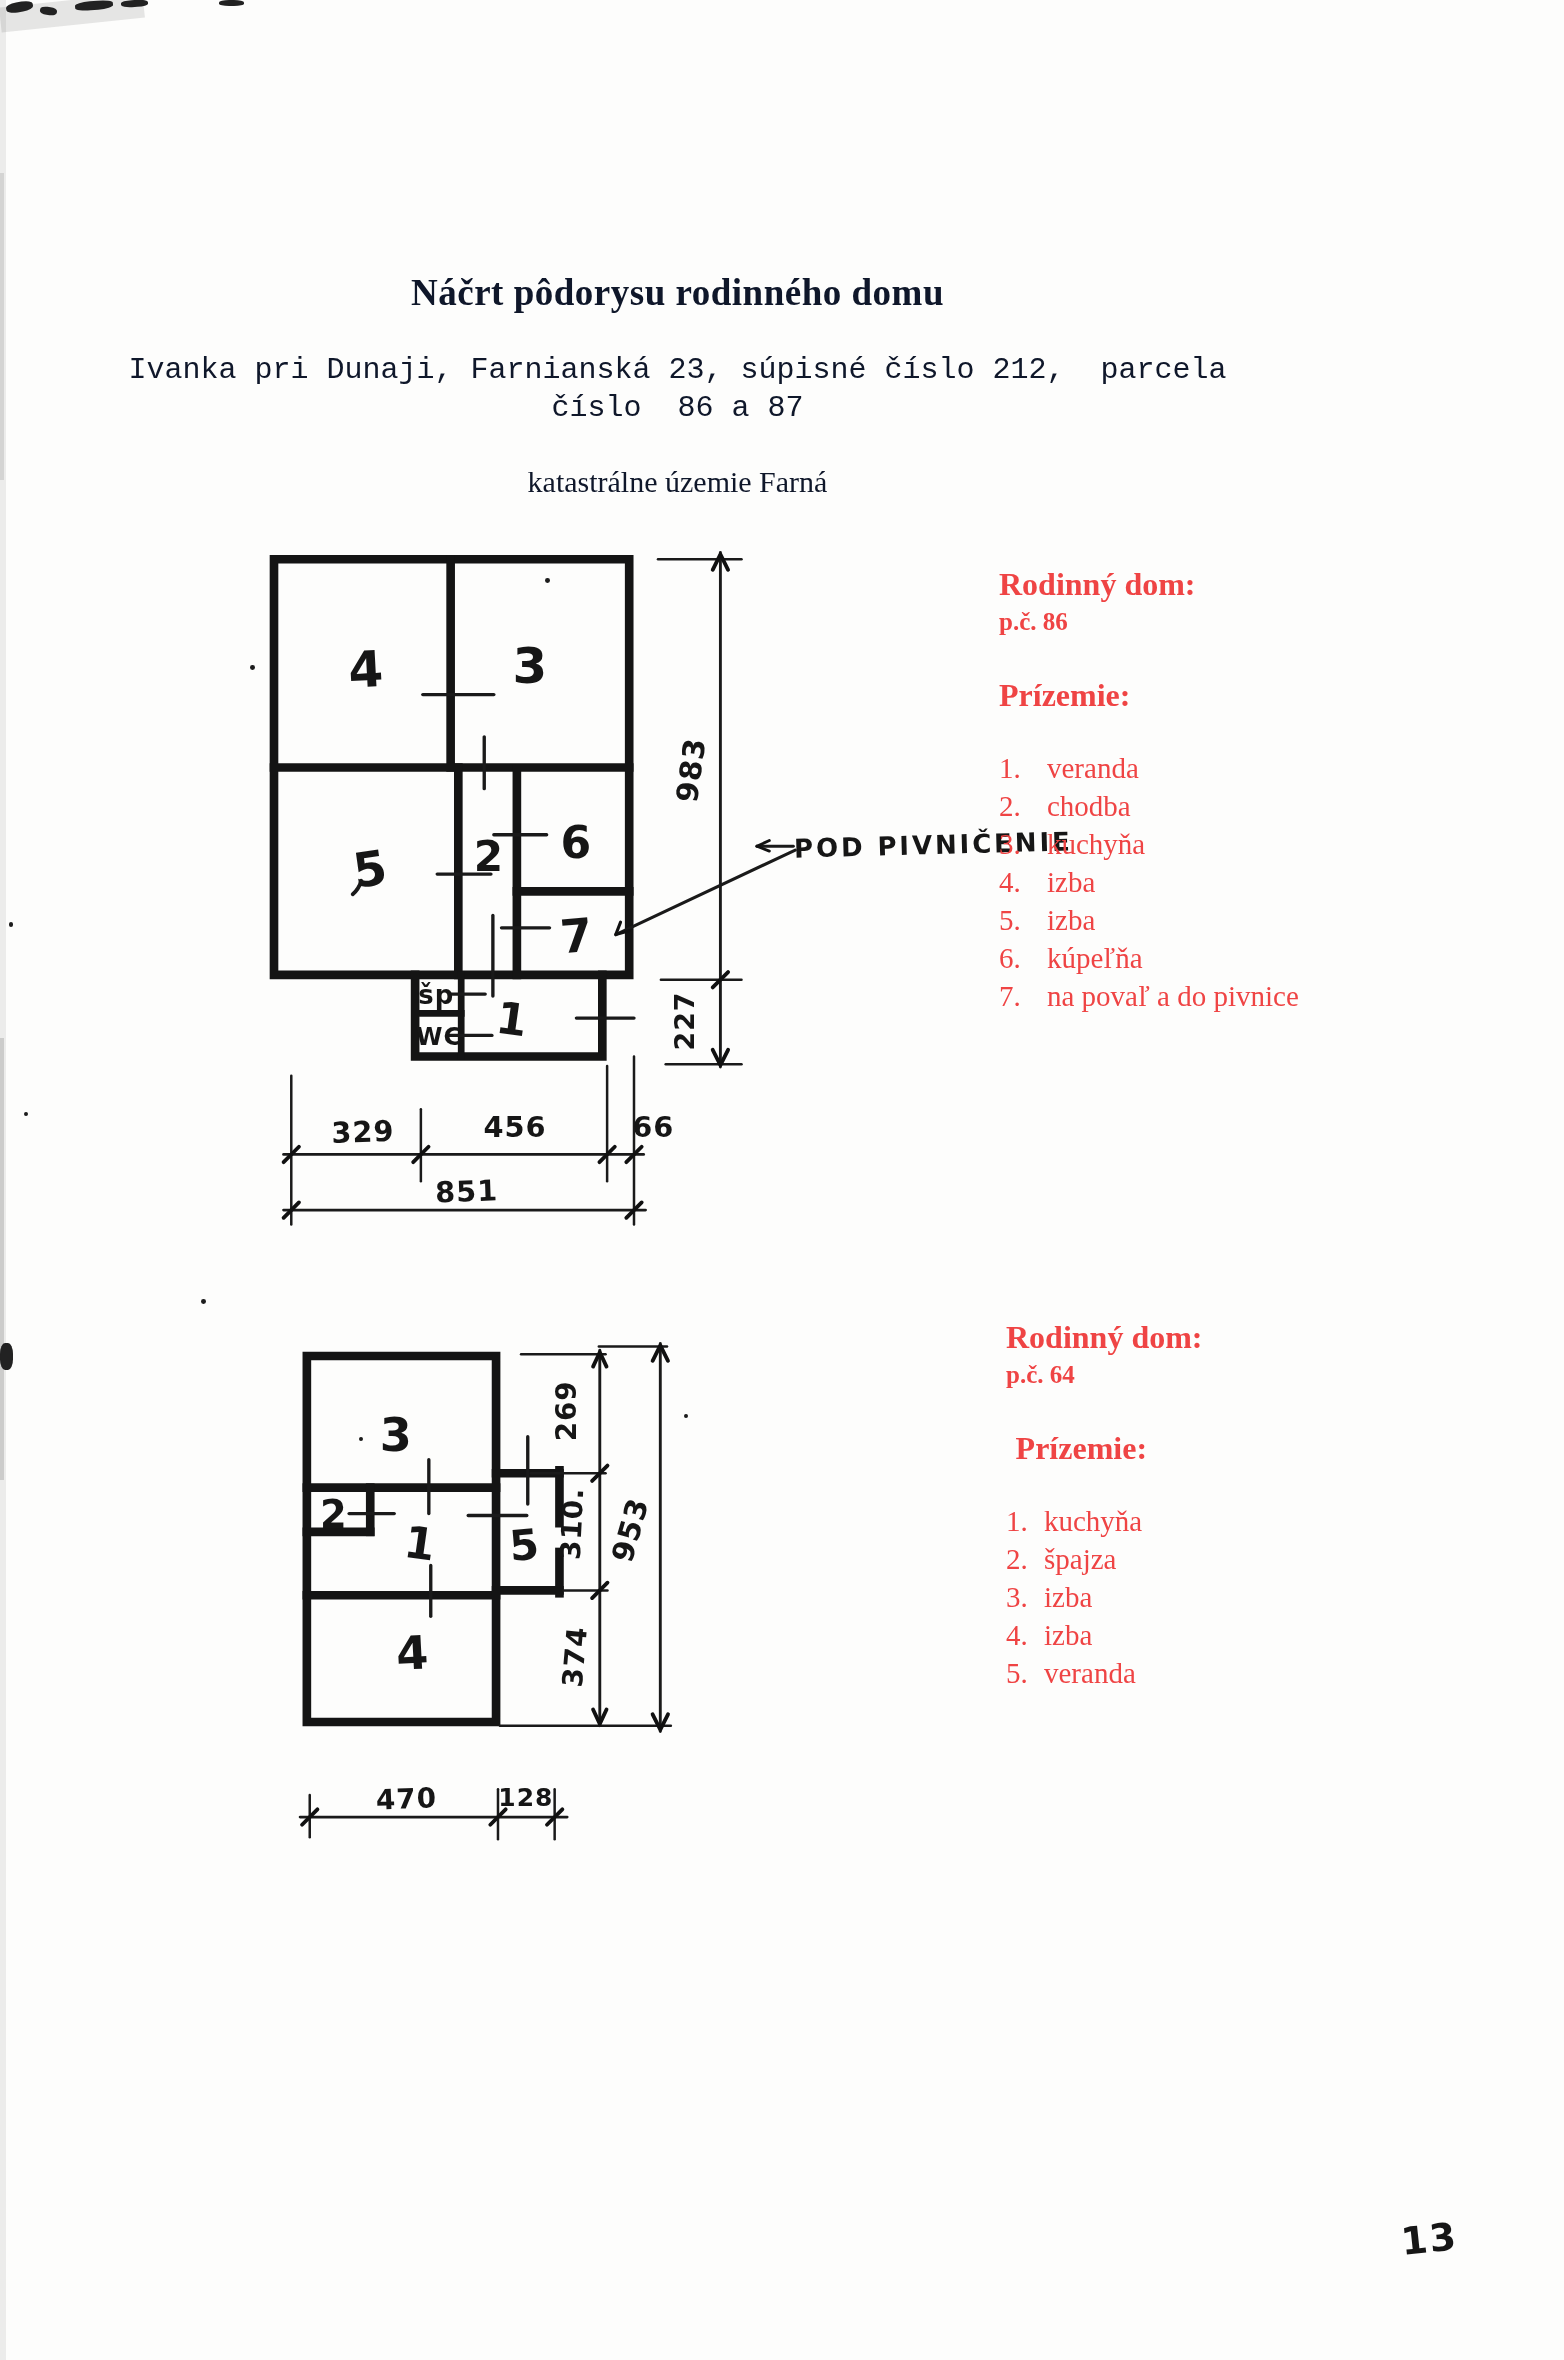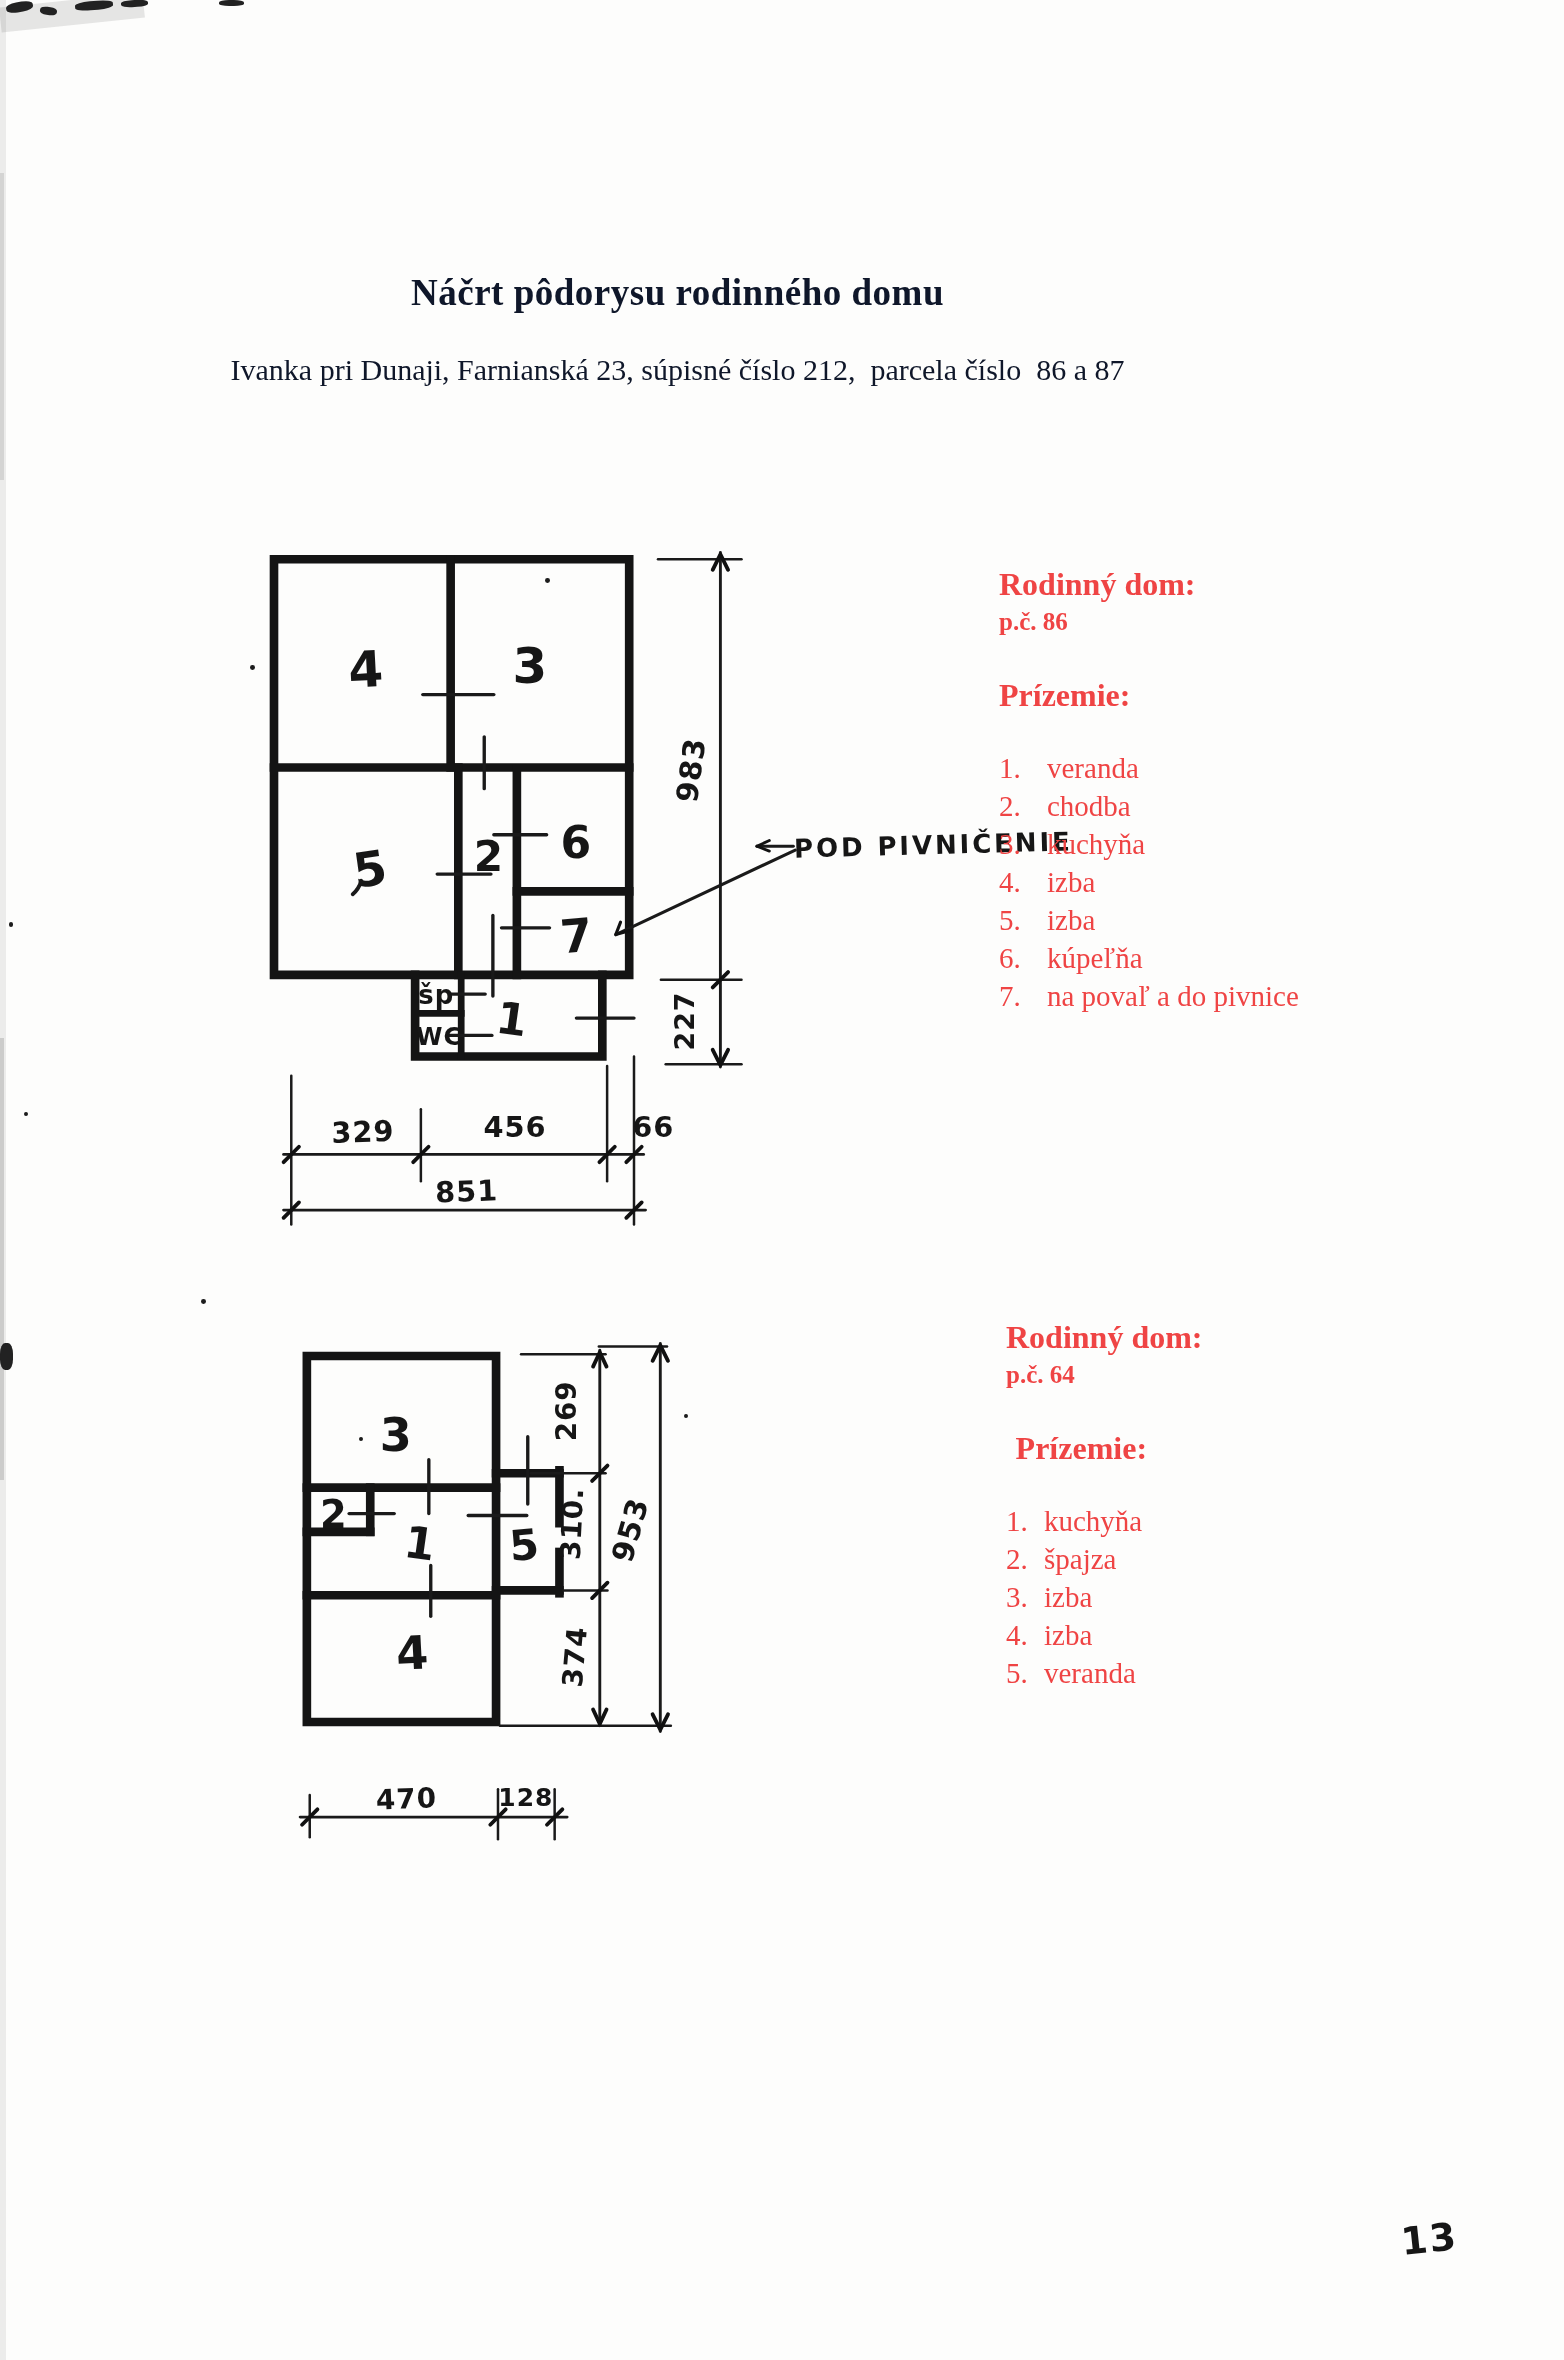--- a/index.html
+++ b/index.html
@@ -7,21 +7,21 @@
     width:1564px;height:2360px;position:relative;
     background:#fdfdfc;overflow:hidden;
     font-family:"Liberation Serif",serif;color:#141414;
   }
   
   .header{
     position:absolute;left:106px;top:235px;width:1143px;
     text-align:center;color:#0f172a;white-space:pre-wrap;
   }
   .header .title{font-size:37px;font-weight:700;letter-spacing:0.5px;line-height:44px;}
-  .header .sub{font-size:30px;line-height:38px;}
+  .header .sub{font-size:30px;line-height:38px;font-family:Liberation Mono, monospace;}
   .header .cad{font-size:30px;line-height:38px;}
   .header .scale{font-size:29px;line-height:38px;}
   
   .legend{position:absolute;color:#ef4444;}
   .lg-title{font-size:32px;font-weight:700;line-height:38px;}
   .lg-parcel{font-size:25px;font-weight:700;line-height:38px;}
   .lg-floor{font-size:32px;font-weight:700;line-height:38px;margin-top:35px;}
   .lg-items{margin-top:35px;font-size:29px;}
   .lg-row{display:flex;line-height:38px;}
   .lg-num{width:48px;flex:0 0 auto;}
@@ -68,20 +68,21 @@
   <div class="speck" style="left:359px;top:1437px;width:3.8px;height:3.8px;"></div>
   <div class="speck" style="left:684px;top:1414px;width:3.8px;height:3.8px;"></div>
   <div class="speck" style="left:8.6px;top:922px;width:4.8px;height:4.8px;"></div>
   <div class="speck" style="left:24px;top:1112px;width:3.8px;height:3.8px;"></div>
   <div class="speck" style="left:201px;top:1299px;width:4.8px;height:4.8px;"></div>
 </div>
 
 <div class="header">
   <div class="title">Náčrt pôdorysu rodinného domu</div>
   <div class="sub">Ivanka pri Dunaji, Farnianská 23, súpisné číslo 212,  parcela číslo  86 a 87</div>
+  <div class="cad">katastrálne územie Farná</div>
 </div>
 
 <svg style="left:250px;top:533px;" width="576" height="711" viewBox="0 0 600 740">
   <g>
     <path class="wall" d="M25 27 H395 V460 H25 Z"></path>
     <path class="wall" d="M209 27 V244"></path>
     <path class="wall" d="M25 244 H395"></path>
     <path class="wall" d="M217 244 V460"></path>
     <path class="wall" d="M278 246 V460"></path>
     <path class="wall" d="M278 373 H395"></path>

